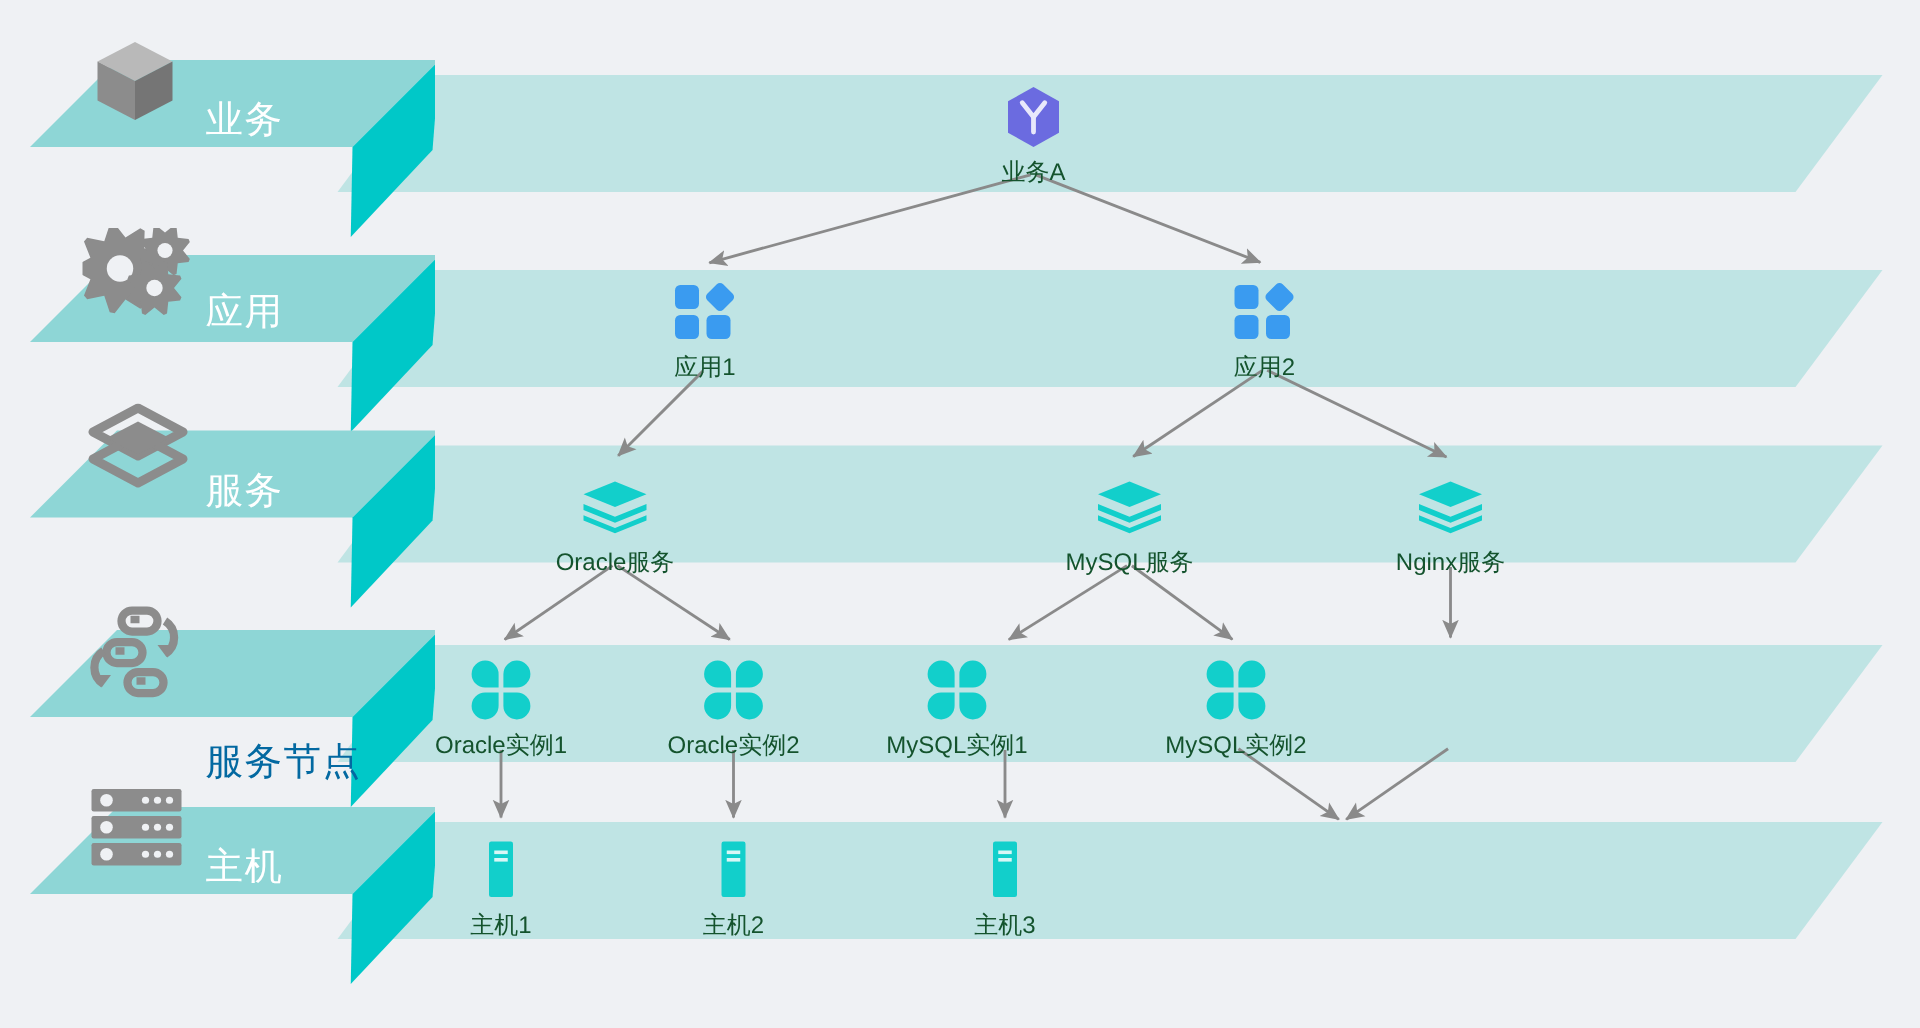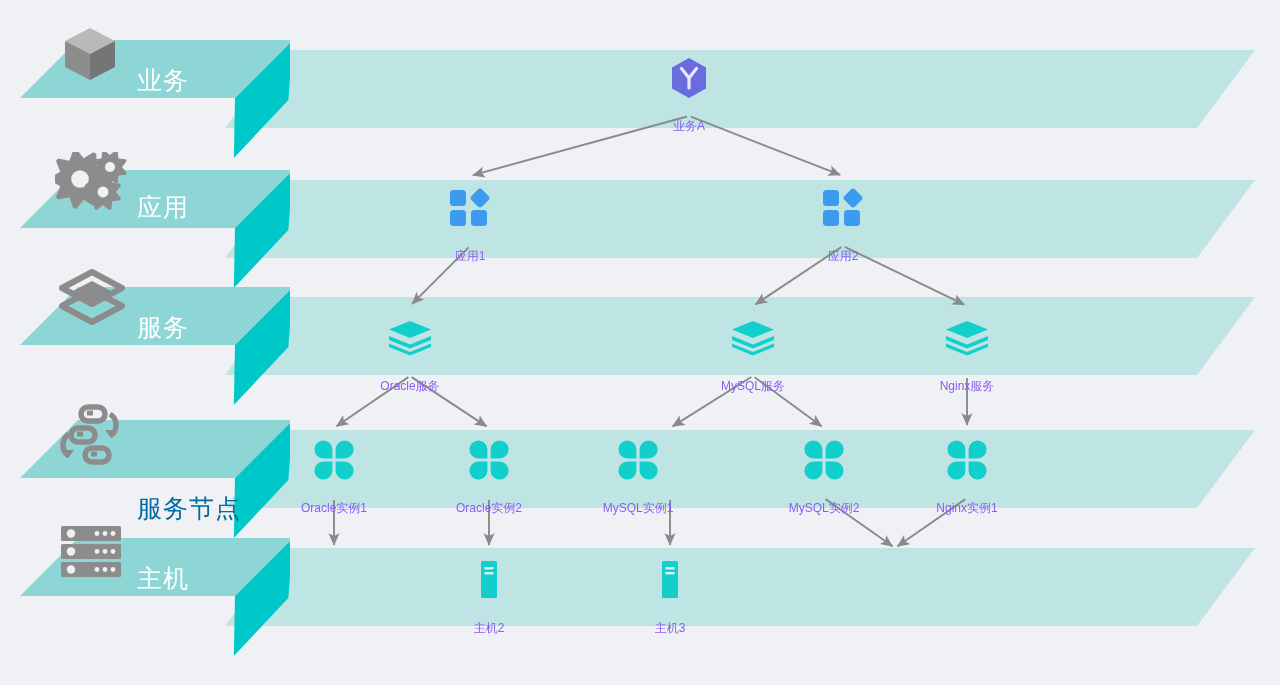--- a/index.html
+++ b/index.html
@@ -21,23 +21,23 @@
   .node{
     position:absolute;
     transform:translate(-50%,0);
     text-align:center;
     width:170px;
   }
   .node .ico{
     height:40px;display:flex;align-items:center;justify-content:center;
   }
   .node .nlabel{
-    margin-top:20px;
-    font-size:12px;
-    color:#8b5cf6;
+    margin-top:9px;
+    font-size:16px;
+    color:#14532d;
     line-height:17px;
     white-space:nowrap;
   }
   .layer-tab{
     position:absolute;
     width:260px;height:76px;
   }
   .layer-tab .tabtext{
     position:absolute;
     color:#ffffff;
@@ -185,30 +185,29 @@
         <div class="ico">
           <svg width="40" height="40" viewBox="0 0 40 40">
             <path d="M18.4 18.4 L18.4 9.6 A9 9 0 1 0 9.4 18.4 Z" fill="#12cfcb"></path>
             <path d="M21.6 18.4 L21.6 9.6 A9 9 0 1 1 30.6 18.4 Z" fill="#12cfcb"></path>
             <path d="M18.4 21.6 L18.4 30.4 A9 9 0 1 1 9.4 21.6 Z" fill="#12cfcb"></path>
             <path d="M21.6 21.6 L21.6 30.4 A9 9 0 1 0 30.6 21.6 Z" fill="#12cfcb"></path>
           </svg>
         </div>
         <div class="nlabel">MySQL实例2</div>
       </div>
-      <div class="node" style="left: 967px; top: 440px;">
-        <div class="ico">
-          <svg width="40" height="40" viewBox="0 0 40 40">
-            <path d="M18.4 18.4 L18.4 9.6 A9 9 0 1 0 9.4 18.4 Z" fill="#12cfcb"></path>
-            <path d="M21.6 18.4 L21.6 9.6 A9 9 0 1 1 30.6 18.4 Z" fill="#12cfcb"></path>
-            <path d="M18.4 21.6 L18.4 30.4 A9 9 0 1 1 9.4 21.6 Z" fill="#12cfcb"></path>
-            <path d="M21.6 21.6 L21.6 30.4 A9 9 0 1 0 30.6 21.6 Z" fill="#12cfcb"></path>
-          </svg>
-        </div>
-        <div class="nlabel">Nginx实例1</div>
+      <div class="node" style="left: 334px; top: 560px;">
+        <div class="ico">
+          <svg width="24" height="40" viewBox="0 0 24 40">
+            <rect x="4" y="1" width="16" height="37" rx="1.5" fill="#12cfcb"></rect>
+            <rect x="7.5" y="7" width="9" height="2.4" fill="#d8f7f6"></rect>
+            <rect x="7.5" y="12" width="9" height="2.4" fill="#d8f7f6"></rect>
+          </svg>
+        </div>
+        <div class="nlabel">主机1</div>
       </div>
       <div class="node" style="left: 489px; top: 560px;">
         <div class="ico">
           <svg width="24" height="40" viewBox="0 0 24 40">
             <rect x="4" y="1" width="16" height="37" rx="1.5" fill="#12cfcb"></rect>
             <rect x="7.5" y="7" width="9" height="2.4" fill="#d8f7f6"></rect>
             <rect x="7.5" y="12" width="9" height="2.4" fill="#d8f7f6"></rect>
           </svg>
         </div>
         <div class="nlabel">主机2</div>

